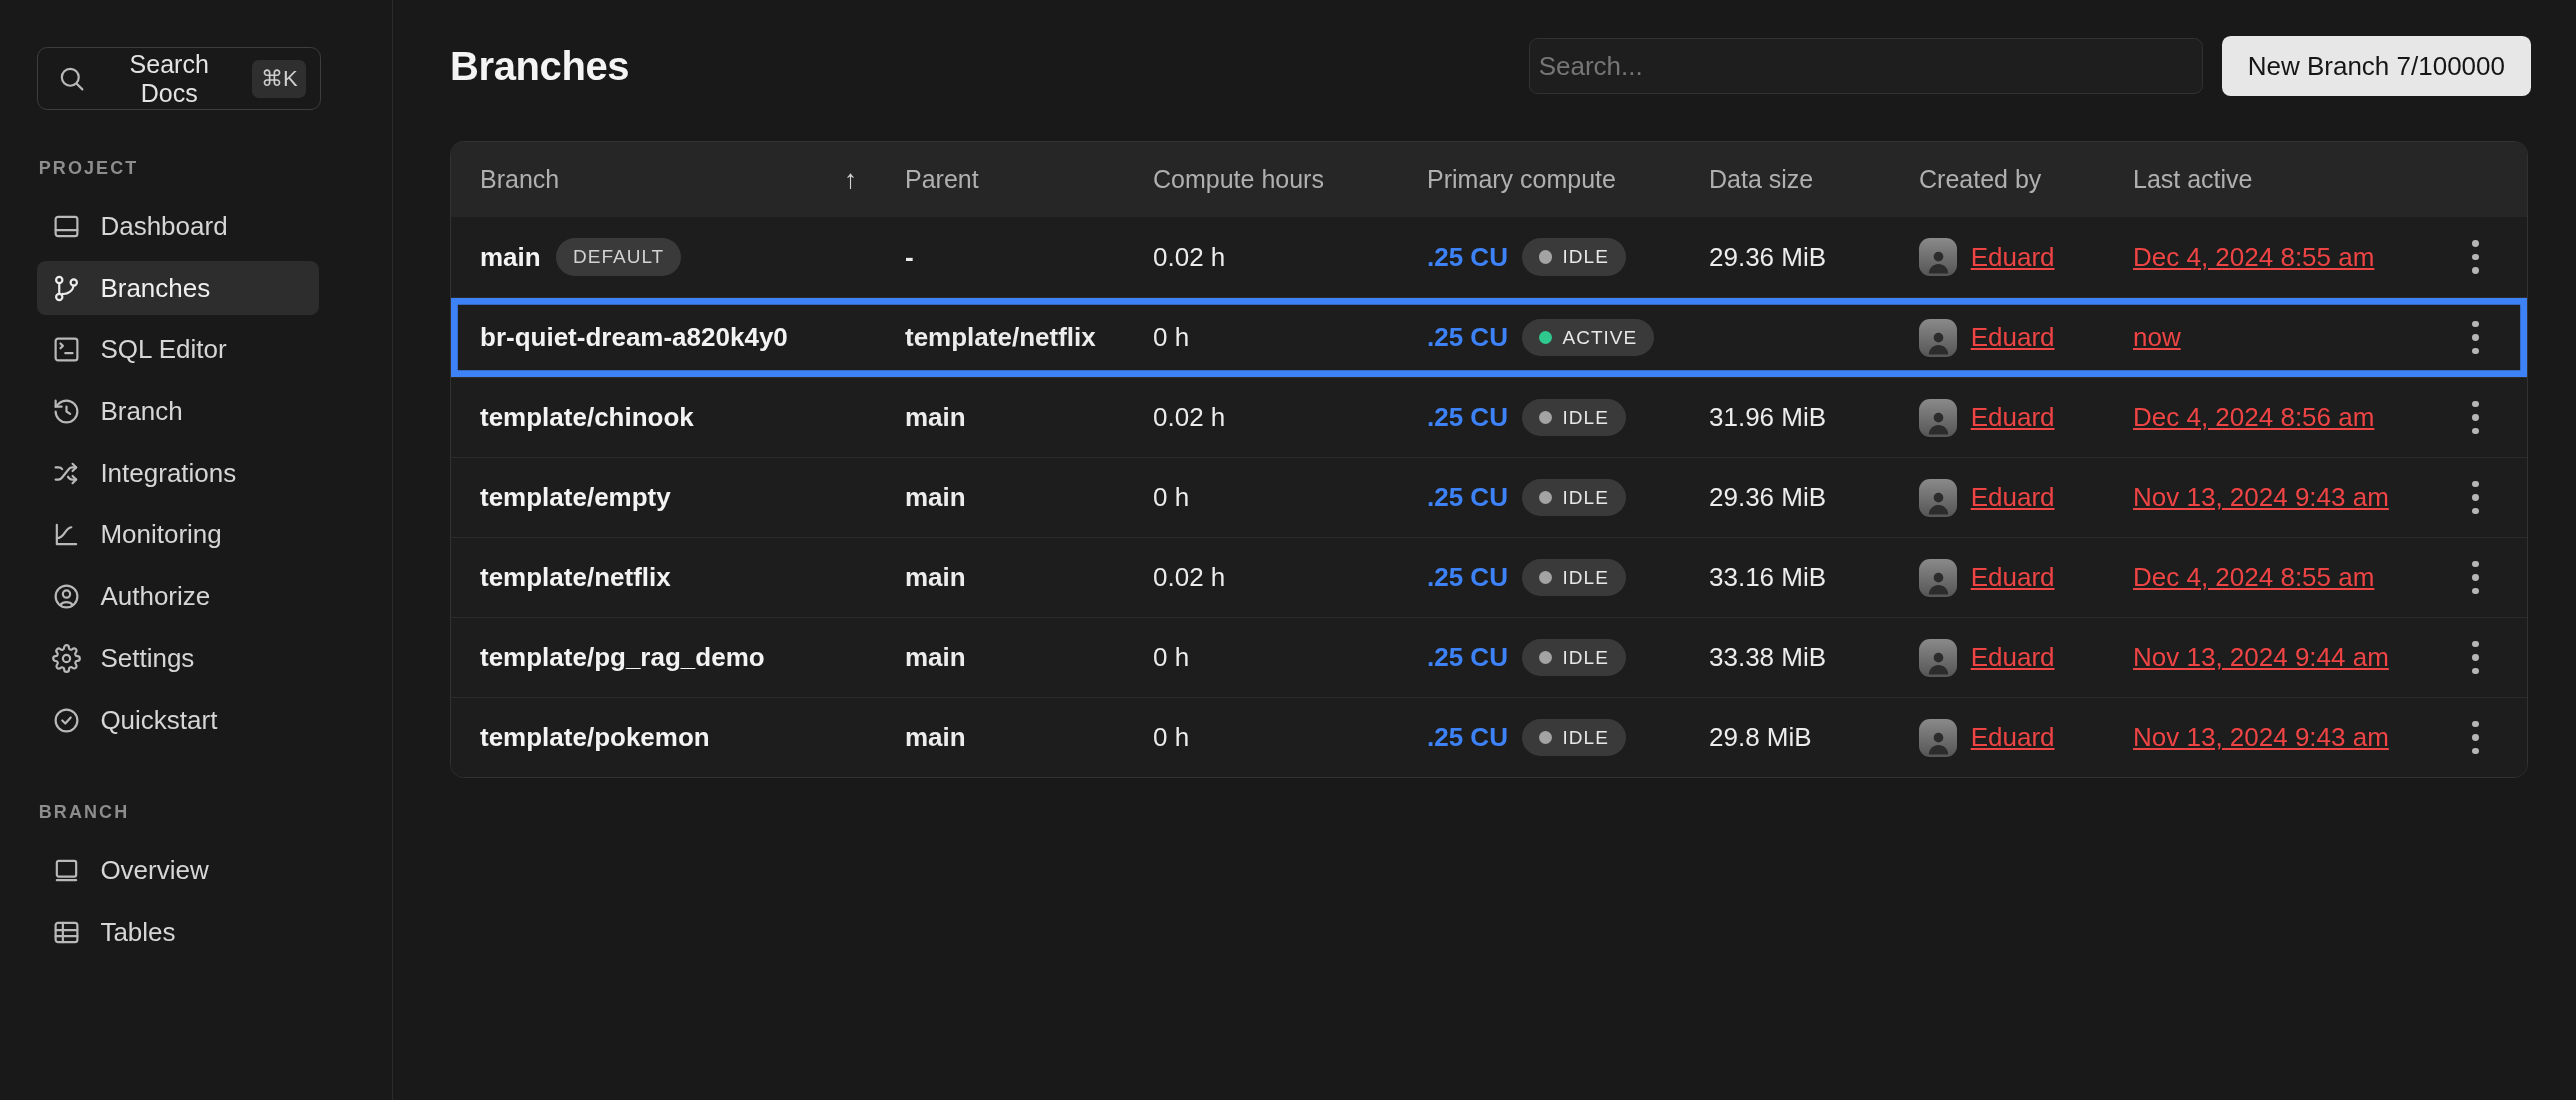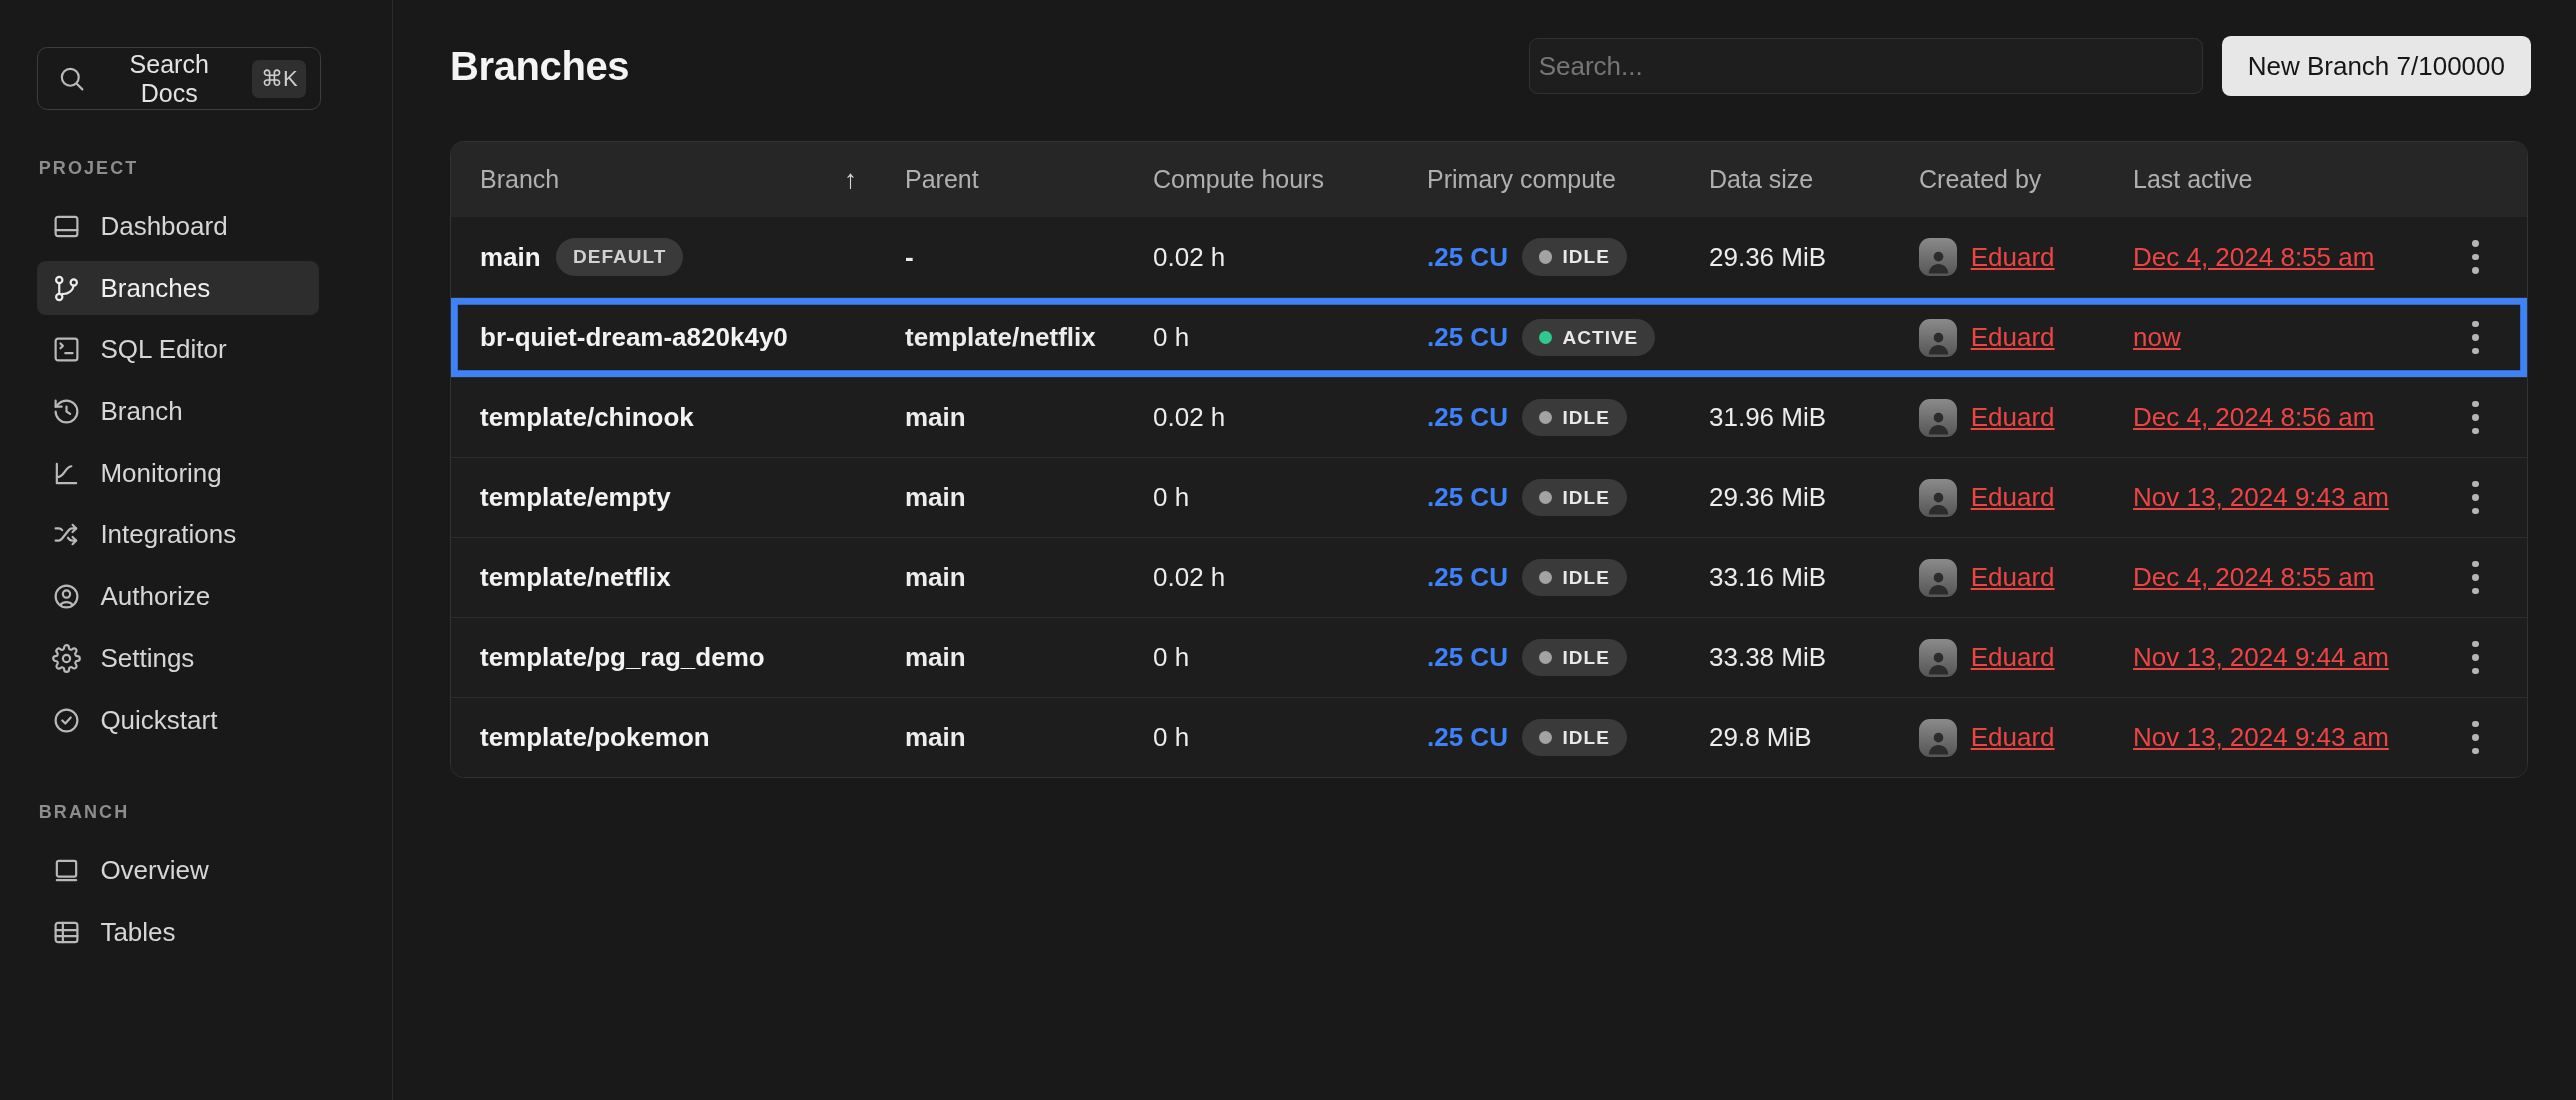--- a/index.html
+++ b/index.html
@@ -99,21 +99,21 @@
   .sort-arrow { margin-left:auto; margin-right:48px; font-size:26px; color:#d2d2d2; cursor:pointer; }
   .branch-name { font-size:26px; font-weight:700; color:#f3f3f3; white-space:nowrap; }
   .cell-text { font-size:26px; color:#ececec; }
   .td-parent .cell-text { font-weight:700; }
   .muted { color:#ef4444; font-weight:400;text-decoration:underline; }
 
   .pill {
     display:inline-flex; align-items:center; gap:10.3px;
     background:#3a3a3a; border-radius:855px;
     padding:7.7px 17px;
-    font-size:19px; font-weight:700; letter-spacing:1px;
+    font-size:19px; font-weight:400; letter-spacing:1px;
     color:#e8e8e8; white-space:nowrap;
   }
   .pill.default-pill { color:#d2d2d2; }
   .dot { width:13.7px; height:13.7px; border-radius:50%; background:#a3a3a3; display:inline-block; }
   .dot.active { background:#2fc98f; }
 
   .td-primary { display:flex; align-items:center; gap:13.7px; }
   .cu-text { font-size:26px; font-weight:700; color:#3e82f7; white-space:nowrap; }
 
   .td-created { display:flex; align-items:center; gap:13.7px; }
@@ -189,37 +189,37 @@
             <path d="M3 12a9 9 0 1 0 9-9 9.75 9.75 0 0 0-6.74 2.74L3 8"></path>
             <path d="M3 3v5h5"></path>
             <path d="M12 8v4l3 2"></path>
           </svg>
       </span>
       <span class="nav-label">Branch</span>
     </div>
     <div class="nav-item">
       <span class="nav-icon">
         <svg viewBox="0 0 24 24">
-            <path d="M4 4v16h16"></path>
-            <path d="M4 15c7 0 6-8 12-9"></path>
-          </svg>
-      </span>
-      <span class="nav-label">Monitoring</span>
-    </div>
-    <div class="nav-item">
-      <span class="nav-icon">
-        <svg viewBox="0 0 24 24">
             <path d="M3 17h2.2c1.2 0 2.3-.6 3-1.5l5.6-7c.7-.9 1.8-1.5 3-1.5H20"></path>
             <path d="m17 4 3 3-3 3"></path>
             <path d="M3 7h2.5c1.1 0 2.2.5 2.9 1.4"></path>
             <path d="M20 17h-3.2c-1.2 0-2.3-.6-3-1.5l-.6-.8"></path>
             <path d="m17 14 3 3-3 3"></path>
           </svg>
       </span>
       <span class="nav-label">Integrations</span>
+    </div>
+    <div class="nav-item">
+      <span class="nav-icon">
+        <svg viewBox="0 0 24 24">
+            <path d="M4 4v16h16"></path>
+            <path d="M4 15c7 0 6-8 12-9"></path>
+          </svg>
+      </span>
+      <span class="nav-label">Monitoring</span>
     </div>
     <div class="nav-item">
       <span class="nav-icon">
         <svg viewBox="0 0 24 24">
             <circle cx="12" cy="12" r="9"></circle>
             <circle cx="12" cy="10" r="3"></circle>
             <path d="M6.8 19a7 7 0 0 1 10.4 0"></path>
           </svg>
       </span>
       <span class="nav-label">Authorize</span>

